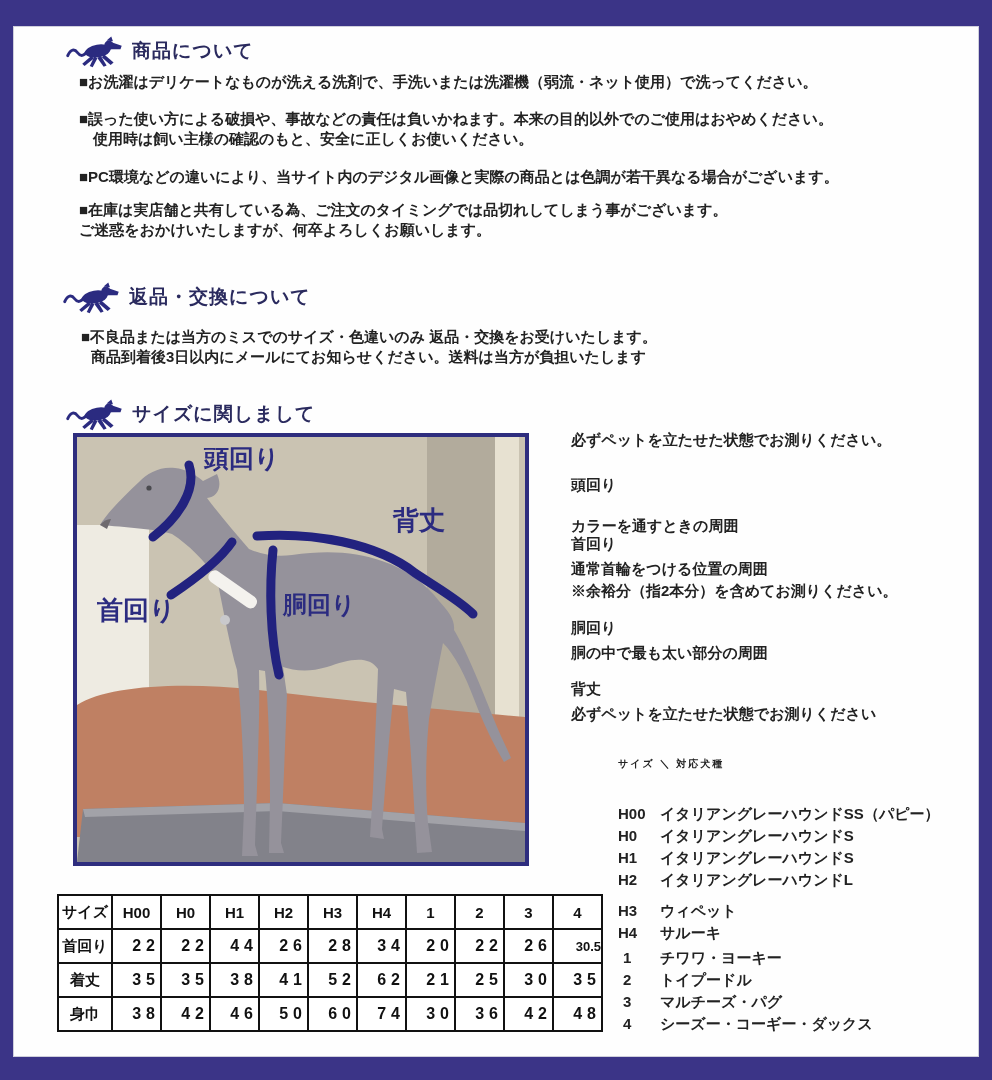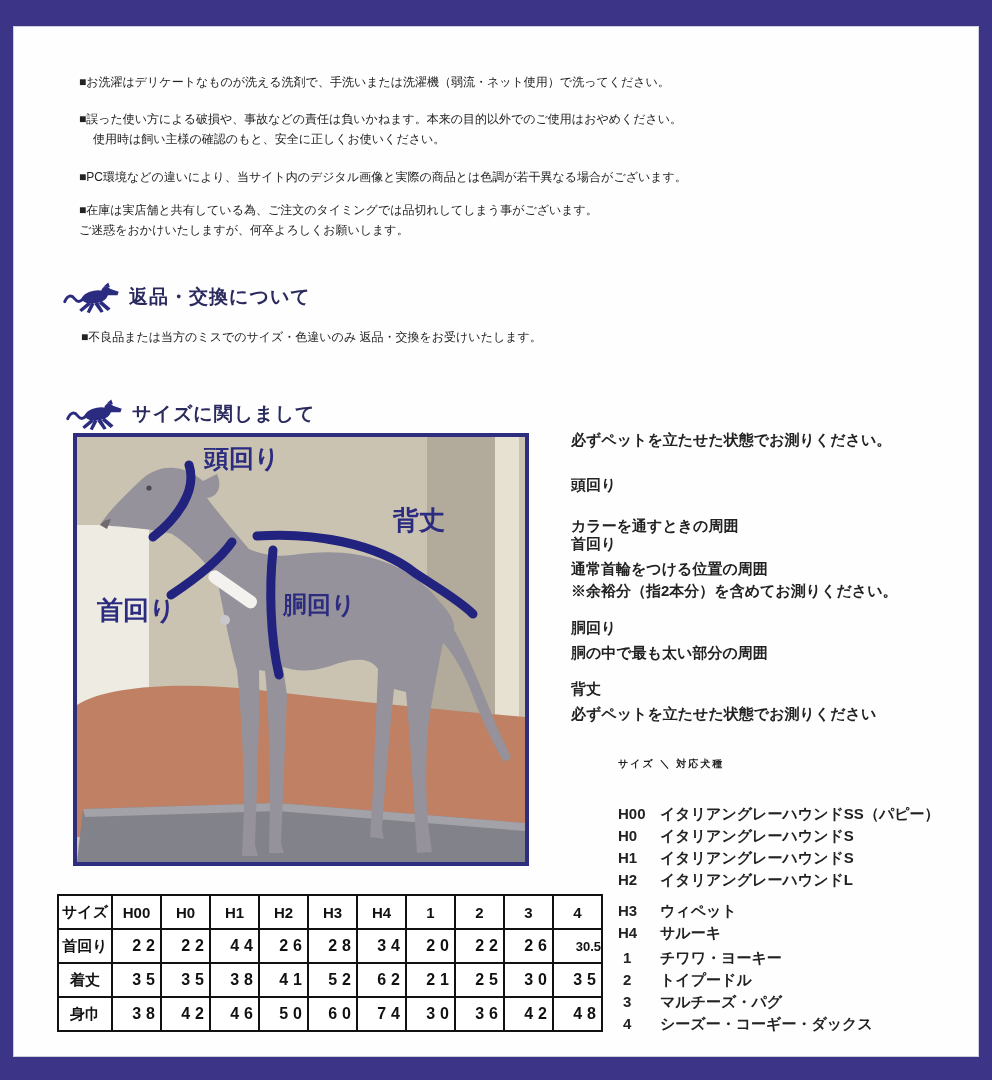--- a/index.html
+++ b/index.html
@@ -8,21 +8,21 @@
     --heading:#2a2a5e;
     --text:#222222;
   }
   *{margin:0;padding:0;box-sizing:border-box;}
   body{font-family:"Liberation Sans",sans-serif;}
   .canvas{position:relative;width:992px;height:1080px;background:var(--frame);overflow:hidden;}
   .panel{position:absolute;left:13px;top:26px;width:966px;height:1031px;background:#fefefe;border:1px solid #cfcfdc;}
   .section-header{position:absolute;display:flex;align-items:center;gap:8px;}
   .section-title{font-size:19px;font-weight:bold;color:var(--heading);letter-spacing:1px;}
   .logo{width:58px;height:40px;flex:0 0 auto;}
-  .bullets{position:absolute;font-size:12px;font-weight:normal;color:var(--text);line-height:20px;white-space:nowrap;}
+  .bullets{position:absolute;font-size:15px;font-weight:bold;color:var(--text);line-height:20px;white-space:nowrap;}
   .bullets .indent{padding-left:14px;}
   .bullets .indent-sm{padding-left:10px;}
   .photo-frame{position:absolute;left:59px;top:406px;width:456px;height:433px;border:4px solid #2e2d7e;background:#cac3b2;}
   .rightcol{position:absolute;left:557px;font-size:15px;font-weight:bold;color:var(--text);white-space:nowrap;}
   .measure-term{font-weight:bold;}
   .measure-desc{font-weight:bold;}
   .breeds{position:absolute;left:604px;font-size:15px;font-weight:bold;color:var(--text);white-space:nowrap;}
   .breeds-header{position:absolute;left:604px;top:730px;font-size:10px;font-weight:bold;color:var(--text);letter-spacing:2px;}
   .breed-row{display:flex;line-height:22px;}
   .breed-code{width:42px;}
@@ -34,20 +34,36 @@
   .size-table td.num{font-size:16px;letter-spacing:5px;text-indent:5px;text-align:right;}
   .size-table td.num-sm{font-size:13px;letter-spacing:0;text-indent:0;}
   .anno-text{fill:var(--accent);font-family:"Liberation Sans",sans-serif;font-weight:bold;}
 </style>
 </head>
 <body>
 
 <div class="canvas">
  <div class="panel">
 
+  <div class="section-header" style="left:52px;top:4px;">
+    <svg class="logo" viewBox="0 0 100 60">
+      <path d="M3,38 C8,26 15,26 20,33 C25,40 31,39 36,31" fill="none" stroke="#2b2b80" stroke-width="5" stroke-linecap="round"></path>
+      <g fill="#2b2b80">
+        <ellipse cx="55" cy="30" rx="22" ry="11" transform="rotate(-10 55 30)"></ellipse>
+        <circle cx="74" cy="20" r="8"></circle>
+        <path d="M70,12 l8,-7 3,8 z"></path>
+        <path d="M76,14 L96,21 L94,27 L75,27 Z"></path>
+        <path d="M66,36 L82,50 L77,54 L62,41 Z"></path>
+        <path d="M60,38 L70,55 L65,57 L54,42 Z"></path>
+        <path d="M44,38 L28,52 L32,56 L48,43 Z"></path>
+        <path d="M49,39 L41,56 L46,58 L54,43 Z"></path>
+      </g>
+    </svg>
+    <span class="section-title">商品について</span>
+  </div>
 
   <div class="bullets" style="left:65px;top:45px;">
     <div>■お洗濯はデリケートなものが洗える洗剤で、手洗いまたは洗濯機（弱流・ネット使用）で洗ってください。</div>
   </div>
   <div class="bullets" style="left:65px;top:82px;">
     <div>■誤った使い方による破損や、事故などの責任は負いかねます。本来の目的以外でのご使用はおやめください。</div>
     <div class="indent">使用時は飼い主様の確認のもと、安全に正しくお使いください。</div>
   </div>
   <div class="bullets" style="left:65px;top:140px;">
     <div>■PC環境などの違いにより、当サイト内のデジタル画像と実際の商品とは色調が若干異なる場合がございます。</div>
@@ -69,20 +85,21 @@
         <path d="M60,38 L70,55 L65,57 L54,42 Z"></path>
         <path d="M44,38 L28,52 L32,56 L48,43 Z"></path>
         <path d="M49,39 L41,56 L46,58 L54,43 Z"></path>
       </g>
     </svg>
     <span class="section-title">返品・交換について</span>
   </div>
 
   <div class="bullets" style="left:67px;top:300px;">
     <div>■不良品または当方のミスでのサイズ・色違いのみ 返品・交換をお受けいたします。</div>
+    <div class="indent-sm">商品到着後3日以内にメールにてお知らせください。送料は当方が負担いたします</div>
   </div>
 
   <div class="section-header" style="left:52px;top:367px;">
     <svg class="logo" viewBox="0 0 100 60">
       <path d="M3,38 C8,26 15,26 20,33 C25,40 31,39 36,31" fill="none" stroke="#2b2b80" stroke-width="5" stroke-linecap="round"></path>
       <g fill="#2b2b80">
         <ellipse cx="55" cy="30" rx="22" ry="11" transform="rotate(-10 55 30)"></ellipse>
         <circle cx="74" cy="20" r="8"></circle>
         <path d="M70,12 l8,-7 3,8 z"></path>
         <path d="M76,14 L96,21 L94,27 L75,27 Z"></path>

